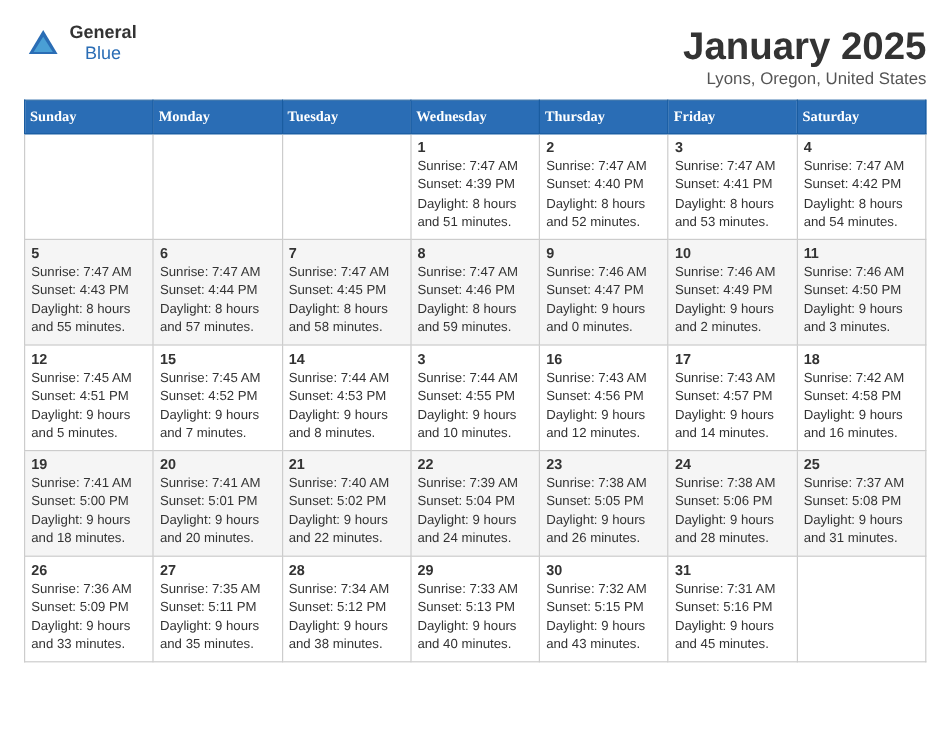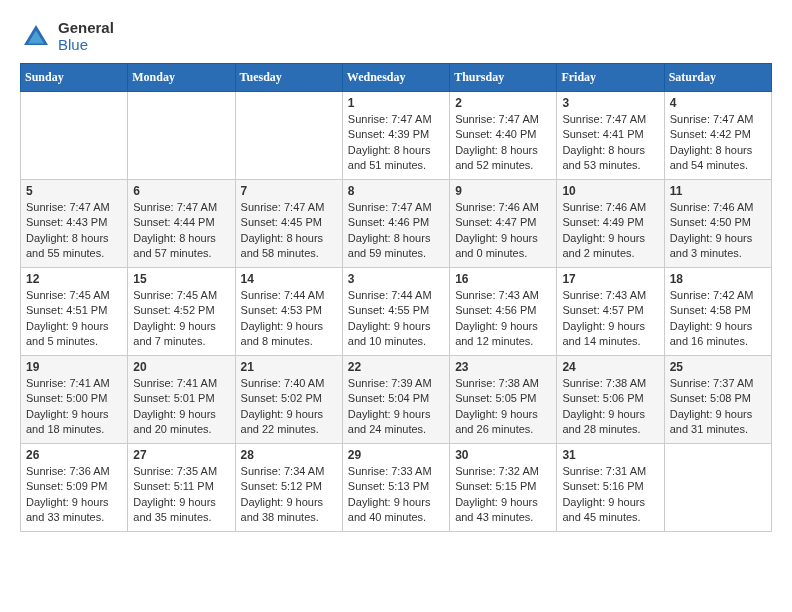--- a/index.html
+++ b/index.html
@@ -18,20 +18,21 @@
     }
     .logo {
       display: flex;
       align-items: center;
       gap: 6px;
     }
     .logo-text {
       display: flex;
       flex-direction: column;
       line-height: 1.1;
+      align-items: center;
     }
     .logo-general {
       font-size: 15px;
       font-weight: bold;
       color: #333;
     }
     .logo-blue {
       font-size: 15px;
       font-weight: normal;
       color: #2a6db5;
@@ -101,20 +102,24 @@
   <div class="logo">
     <svg class="logo-icon" viewBox="0 0 40 40">
       <polygon points="20,5 35,30 5,30" fill="#2a6db5"></polygon>
       <polygon points="20,12 30,28 10,28" fill="#4a9fd5"></polygon>
     </svg>
     <div class="logo-text">
       <span class="logo-general">General</span>
       <span class="logo-blue">Blue</span>
     </div>
   </div>
+  <div class="title-block">
+    <div class="month-title">January 2025</div>
+    <div class="location">Lyons, Oregon, United States</div>
+  </div>
 </div>
 
 <table>
   <thead>
     <tr>
     <th>Sunday</th>
         <th>Monday</th>
         <th>Tuesday</th>
         <th>Wednesday</th>
         <th>Thursday</th>

